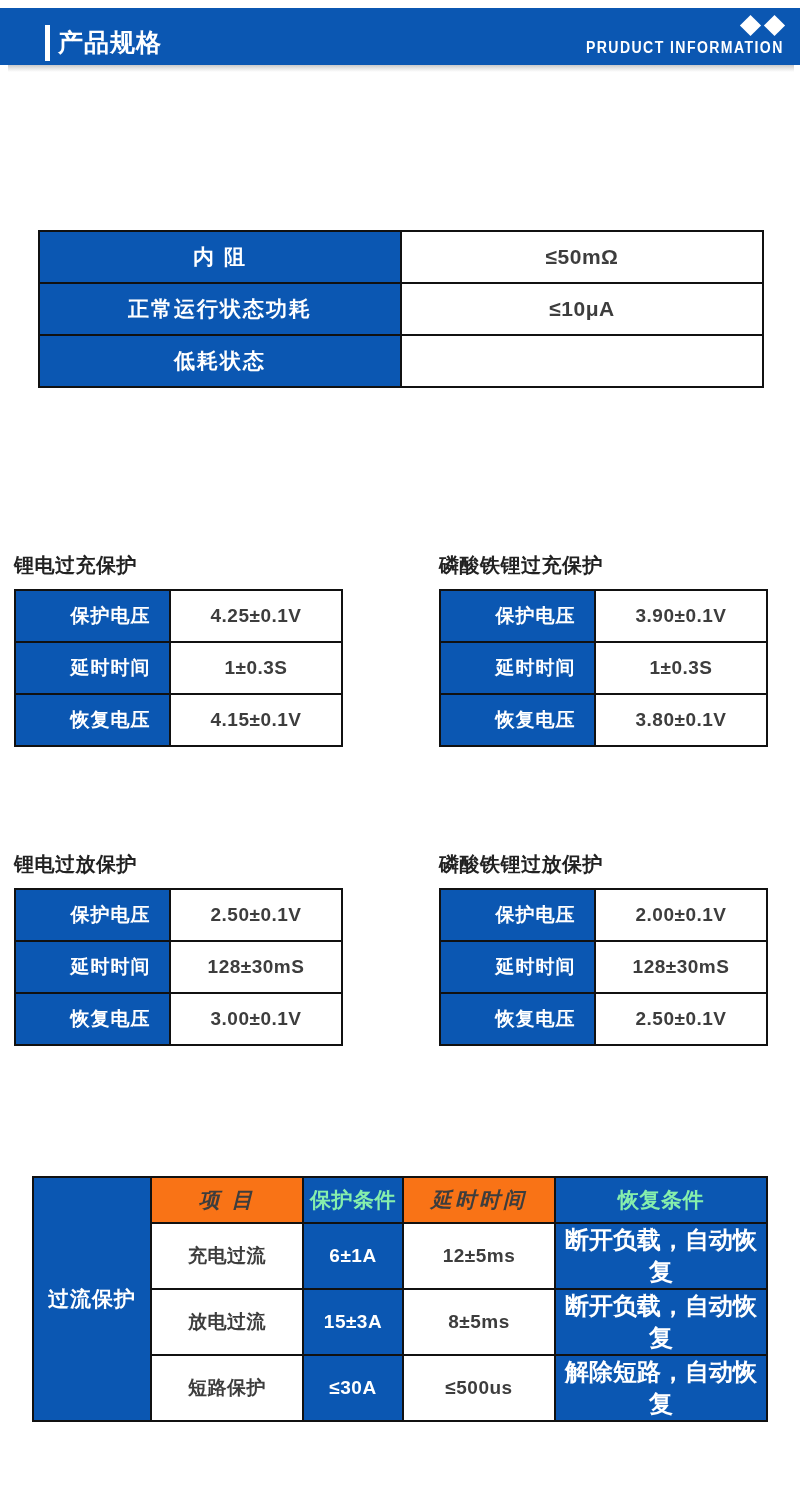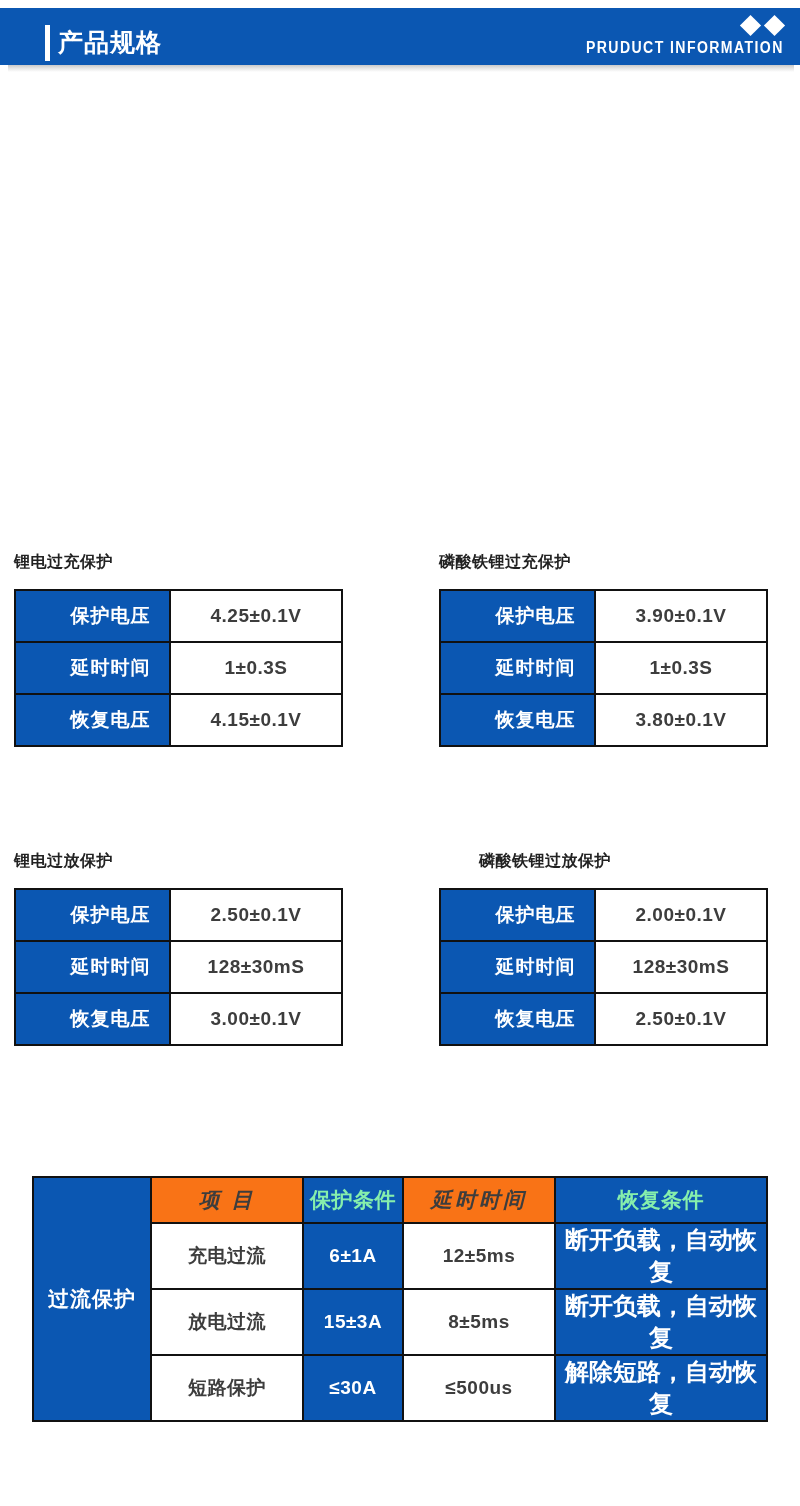--- a/index.html
+++ b/index.html
@@ -131,40 +131,40 @@
     top: 230px;
     width: 724px;
   }
   #tbl-basic td { height: 52px; }
   #tbl-basic td.blue { font-size: 21px; letter-spacing: 2px; }
   #tbl-basic td.white { font-size: 21px; font-weight: bold; }
 
   
   .mini-title {
     position: absolute;
-    font-size: 16px;
+    font-size: 20px;
     font-weight: bold;
     color: #222222;
     letter-spacing: 0.5px;
     white-space: nowrap;
   }
 
   .tbl-mini td { height: 52px; font-size: 19px; }
   .tbl-mini td.blue { letter-spacing: 1px; padding-left: 36px; }
 
   #title-li-oc  { left: 14px;  top: 552px; }
   #tbl-li-oc    { left: 14px;  top: 589px; width: 327px; }
 
   #title-lfp-oc { left: 439px; top: 552px; }
   #tbl-lfp-oc   { left: 439px; top: 589px; width: 327px; }
 
   #title-li-od  { left: 14px;  top: 851px; }
   #tbl-li-od    { left: 14px;  top: 888px; width: 327px; }
 
-  #title-lfp-od { left: 439px; top: 851px; margin-left: 40px; }
+  #title-lfp-od { left: 439px; top: 851px; }
   #tbl-lfp-od   { left: 439px; top: 888px; width: 327px; }
 
   
   #tbl-oc {
     left: 32px;
     top: 1176px;
     width: 734px;
   }
   #tbl-oc td { height: 46px; font-size: 19px; }
   #tbl-oc td.rowhead {
@@ -218,20 +218,40 @@
     <div class="header-right">
       <div class="diamonds">
         <span class="diamond"></span>
         <span class="diamond"></span>
       </div>
       <div class="header-sub">PRUDUCT INFORMATION</div>
     </div>
   </div>
   <div class="header-shadow"></div>
 
+  <table class="tbl" id="tbl-basic">
+    <colgroup>
+        <col style="width:362px">
+        <col style="width:362px">
+      </colgroup>
+    <tbody>
+      <tr>
+        <td class="blue">内  阻</td>
+        <td class="white">≤50mΩ</td>
+      </tr>
+      <tr>
+        <td class="blue">正常运行状态功耗</td>
+        <td class="white">≤10μA</td>
+      </tr>
+      <tr>
+        <td class="blue">低耗状态</td>
+        <td class="white"></td>
+      </tr>
+    </tbody>
+  </table>
 
   <div class="mini-title" id="title-li-oc">锂电过充保护</div>
   <table class="tbl tbl-mini" id="tbl-li-oc">
     <colgroup>
         <col style="width:155px">
         <col style="width:172px">
       </colgroup>
     <tbody>
       <tr>
         <td class="blue">保护电压</td>

